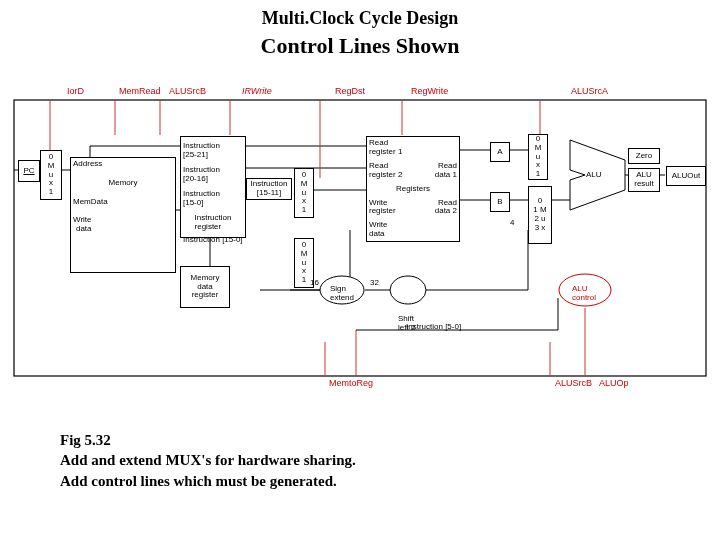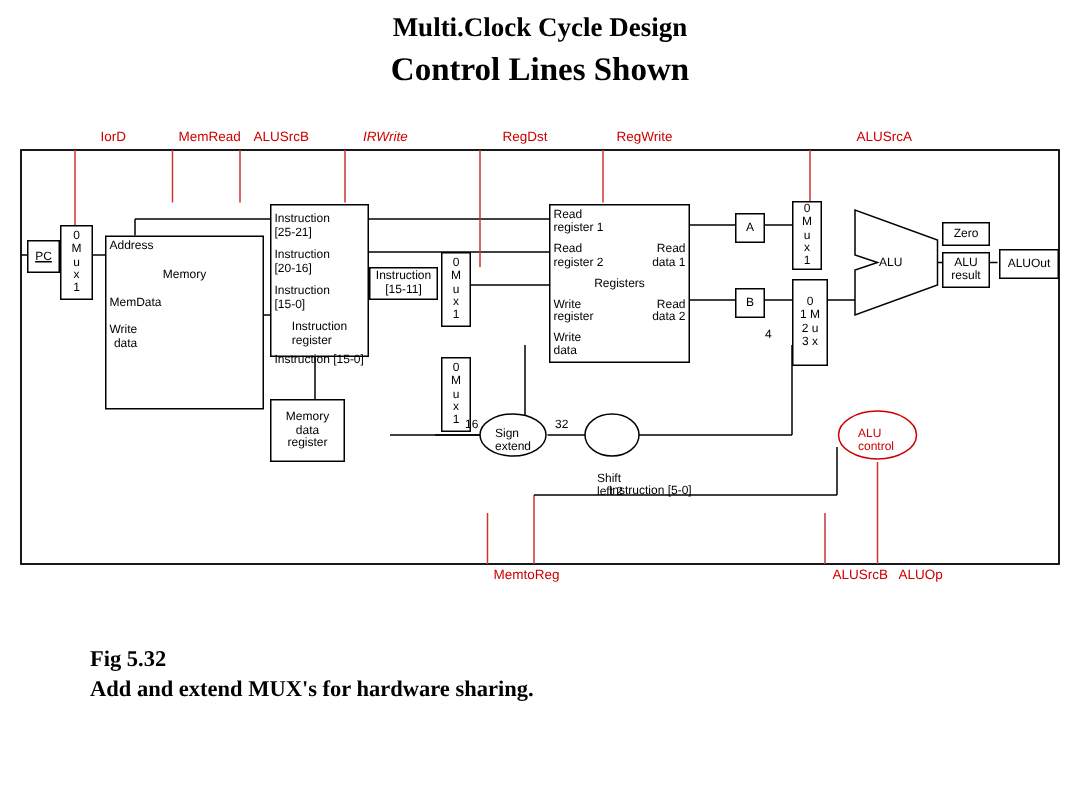--- a/index.html
+++ b/index.html
@@ -249,13 +249,14 @@
   <div class="wire-label" style="left:562px; top:194px; color:#c00; white-space:pre;">ALU
 control</div>
 
   <div class="wire-label" style="left:360px; top:232px;padding-left:36px;">Instruction [5-0]</div>
 
 </div>
 
 <div class="caption">
   <div>Fig 5.32</div>
   <div>Add and extend MUX's for hardware sharing.</div>
+  <div>Add control lines which must be generated.</div>
 </div>
 
 </body></html>

